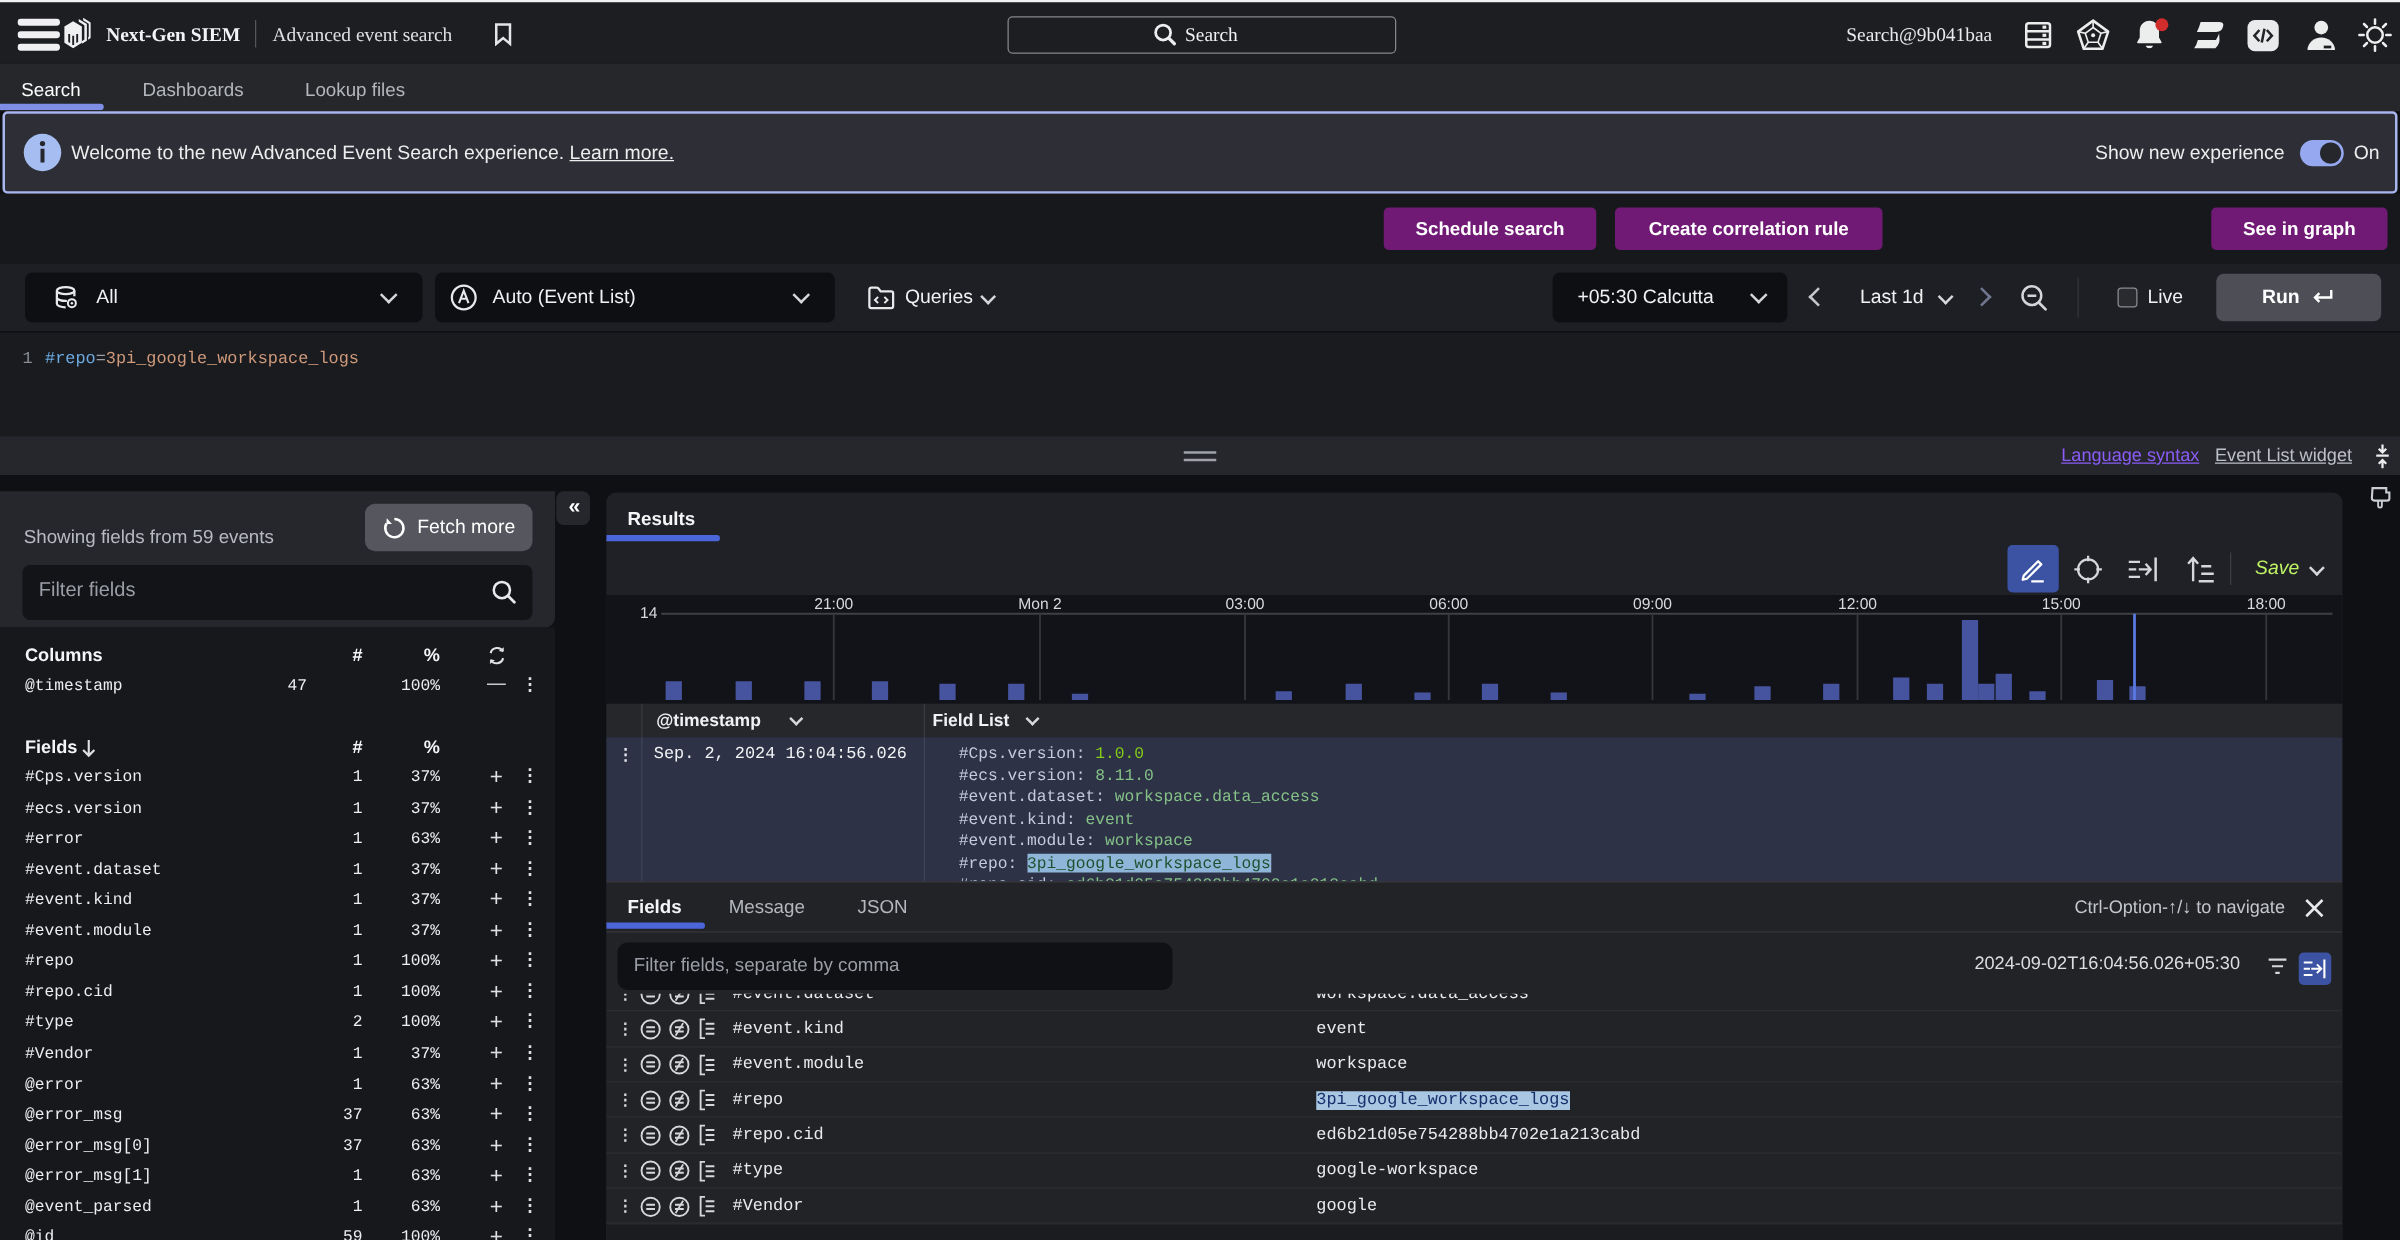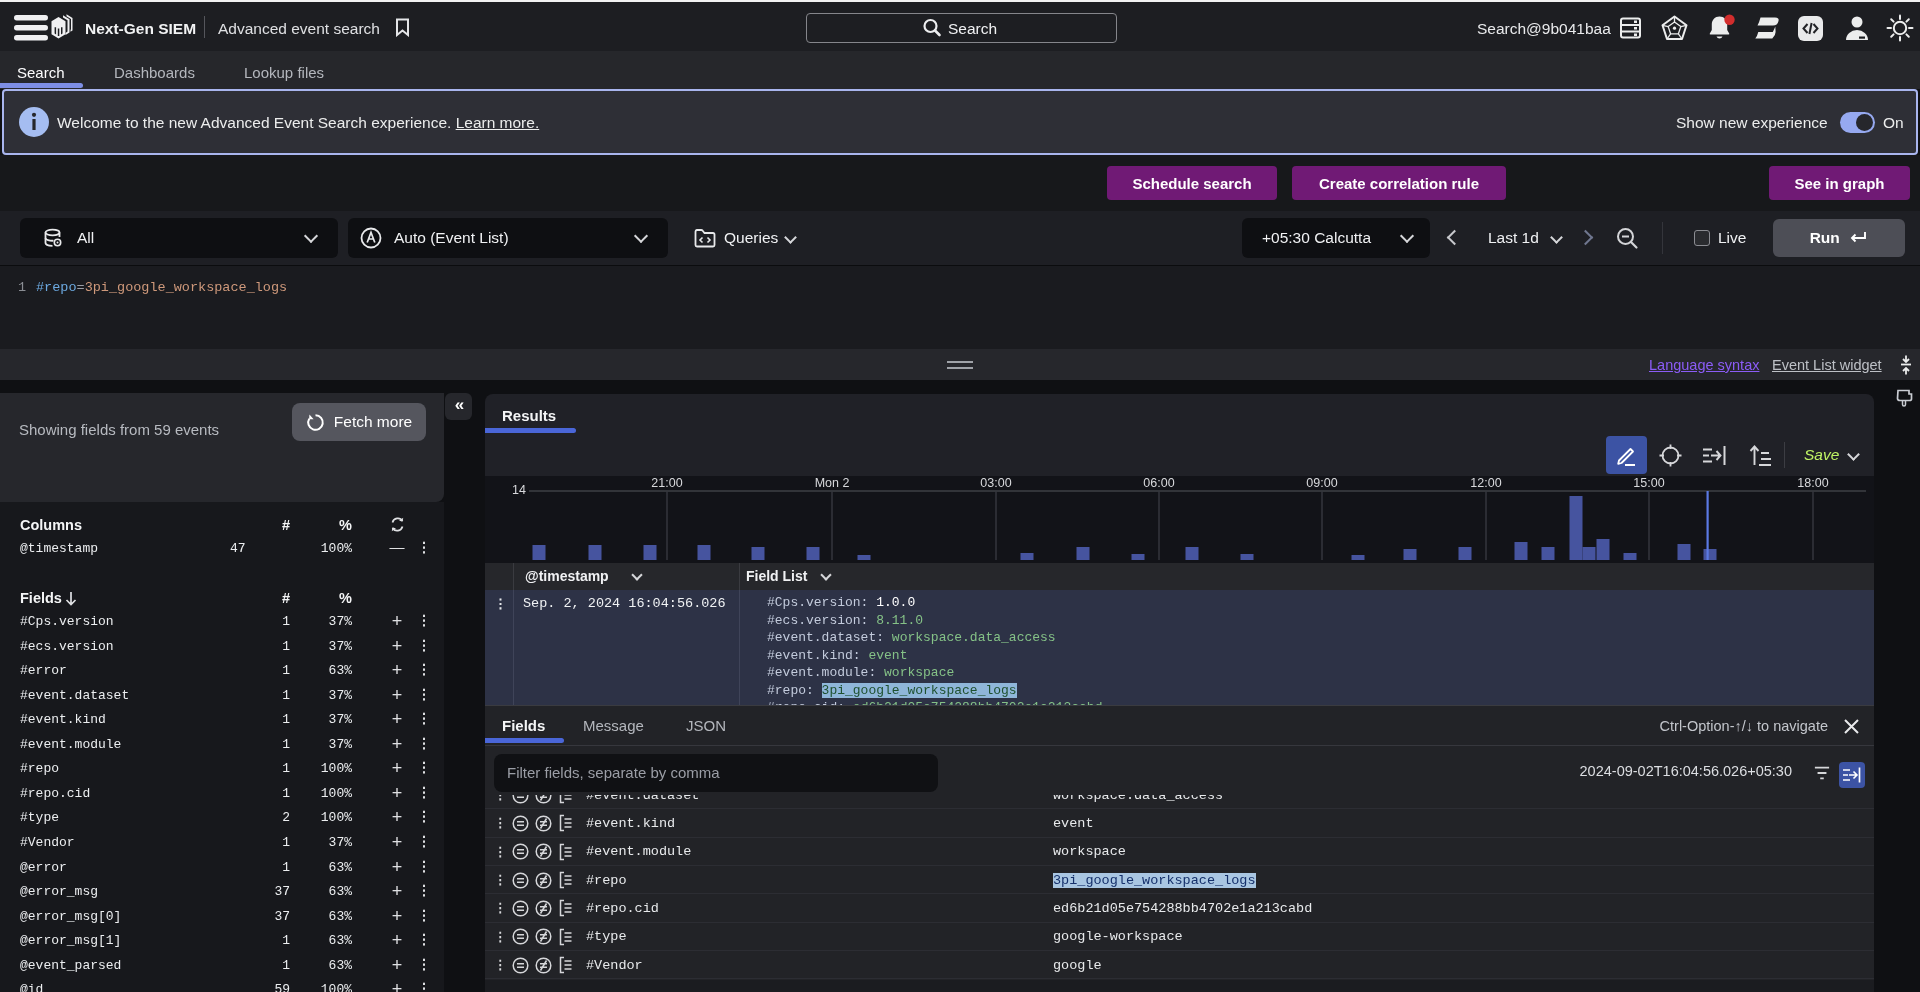--- a/index.html
+++ b/index.html
@@ -4,21 +4,21 @@
 <style>
   * { margin:0; padding:0; box-sizing:border-box; }
   html,body { width:1920px; height:992px; background:#0f1013; overflow:hidden; }
   body { font-family:"Liberation Sans", sans-serif; color:#e6e7ea; position:relative; }
   .abs { position:absolute; }
   .mono { font-family:"Liberation Mono", monospace; }
   svg { display:block; }
 
   
   #topline { left:0; top:0; width:1920px; height:2px; background:#f2f2f2; }
-  #topbar { left:0; top:2px; width:1920px; height:49px; background:#1d1e22; }
+  #topbar { left:0; top:2px; width:1920px; height:49px; background:#1d1e22;font-family:Liberation Serif, serif; }
   #tabsrow { left:0; top:51px; width:1920px; height:38px; background:#26272b; }
   #banner { left:2px; top:89px; width:1916px; height:66px; background:#2e2f36; border:2px solid #a9b5ee; border-radius:4px; }
   #btnzone { left:0; top:155px; width:1920px; height:56px; background:#17181b; }
   #qtoolbar { left:0; top:211px; width:1920px; height:54px; background:#1e1f24; }
   #editor { left:0; top:265px; width:1920px; height:84px; background:#1a1b1f; border-top:1px solid #0b0c0e; }
   #linksbar { left:0; top:349px; width:1920px; height:31px; background:#26272c; }
 
   .gbtn { background:#701a75; border-radius:4px; color:#fff; font-weight:bold; font-size:15px; display:flex; align-items:center; justify-content:center; }
   .ddbox { background:#0e0f12; border-radius:6px; display:flex; align-items:center; }
   .chev { width:10px; height:10px; border-right:2px solid #d6d7da; border-bottom:2px solid #d6d7da; transform:rotate(45deg); }
@@ -212,20 +212,27 @@
   <path d="M6.5 11.5 L6.5 15.5 Q6.5 17 8 17 Q9.5 17 9.5 15.5 L9.5 11.5" fill="none" stroke="#c9ccd2" stroke-width="1.5"></path>
 </svg>
 <div class="abs" id="sidepanel">
   <div class="abs" style="left:19px;top:28px;font-size:15px;color:#b7bac0;">Showing fields from 59 events</div>
   <div class="abs" style="left:292px;top:10px;width:134px;height:38px;background:#55565e;border-radius:8px;display:flex;align-items:center;justify-content:center;">
     <svg width="19" height="19" viewBox="0 0 19 19" style="margin-right:9px;">
       <path d="M9.5 2.2 a7.3 7.3 0 1 1 -6.3 3.6" fill="none" stroke="#fff" stroke-width="2"></path>
       <path d="M3.4 1.5 L3.1 6.2 L7.6 6.2 Z" fill="#fff"></path>
     </svg>
     <span style="font-size:15.5px;color:#fff;">Fetch more</span>
+  </div>
+  <div class="abs" style="left:18px;top:59px;width:408px;height:44px;background:#131418;border-radius:6px;">
+    <span class="abs" style="left:13px;top:12px;font-size:16px;color:#9b9ea6;">Filter fields</span>
+    <svg class="abs" style="right:12px;top:11px;" width="22" height="22" viewBox="0 0 22 22">
+      <circle cx="9.5" cy="9" r="6.5" fill="none" stroke="#e8e9eb" stroke-width="2"></circle>
+      <path d="M14.5 13.8 L19.5 18.8" stroke="#e8e9eb" stroke-width="2.2" stroke-linecap="round"></path>
+    </svg>
   </div>
 </div>
 <div class="abs" id="sidelist" style="overflow:hidden;">
   <div class="abs" style="left:20px;top:15px;font-size:14.5px;font-weight:bold;color:#f4f5f6;">Columns</div>
   <div class="abs" style="left:230px;top:15px;width:60px;text-align:right;font-size:14.5px;font-weight:bold;color:#f4f5f6;">#</div>
   <div class="abs" style="left:292px;top:15px;width:60px;text-align:right;font-size:14.5px;font-weight:bold;color:#f4f5f6;">%</div>
   <svg class="abs" style="left:389px;top:14px;" width="17" height="17" viewBox="0 0 17 17">
     <path d="M3.5 6.5 a5.5 5.5 0 0 1 10 -1.5" fill="none" stroke="#dfe0e3" stroke-width="1.7"></path>
     <path d="M14.2 1.8 L13.6 5.6 L10 4.8 Z" fill="#dfe0e3"></path>
     <path d="M13.5 10.5 a5.5 5.5 0 0 1 -10 1.5" fill="none" stroke="#dfe0e3" stroke-width="1.7"></path>
@@ -401,21 +408,21 @@
     <div class="abs" style="left:40px;top:5px;font-size:14px;font-weight:bold;color:#f0f1f3;">@timestamp</div>
     <span class="chev" style="position:absolute;left:148px;top:8px;width:8px;height:8px;"></span>
     <div class="abs" style="left:261px;top:5px;font-size:14px;font-weight:bold;color:#f0f1f3;">Field List</div>
     <span class="chev" style="position:absolute;left:337px;top:8px;width:8px;height:8px;"></span>
   </div>
   <div class="abs" id="evrow">
     <div class="abs" style="left:28px;top:0;width:1px;height:115px;background:#3f4459;"></div>
     <div class="abs" style="left:254px;top:0;width:1px;height:115px;background:#3f4459;"></div>
     <div class="abs" style="left:9px;top:6px;width:10px;text-align:center;font-size:13px;font-weight:bold;color:#e4e6ea;">⋮</div>
     <div class="abs mono" style="left:38px;top:6px;font-size:13.5px;color:#f0f2f4;">Sep. 2, 2024 16:04:56.026</div>
-    <div class="abs mono" style="left:282px;top:5.0px;font-size:13px;color:#c3cbdc;white-space:pre;">#Cps.version: <span style="color:#ffffff;">1.0.0</span></div>
+    <div class="abs mono" style="left:282px;top:5.0px;font-size:13px;color:#c3cbdc;white-space:pre;">#Cps.version: <span style="color:#84cc16;">1.0.0</span></div>
 <div class="abs mono" style="left:282px;top:22.5px;font-size:13px;color:#c3cbdc;white-space:pre;">#ecs.version: <span style="color:#85c287;">8.11.0</span></div>
 <div class="abs mono" style="left:282px;top:40.0px;font-size:13px;color:#c3cbdc;white-space:pre;">#event.dataset: <span style="color:#85c287;">workspace.data_access</span></div>
 <div class="abs mono" style="left:282px;top:57.5px;font-size:13px;color:#c3cbdc;white-space:pre;">#event.kind: <span style="color:#85c287;">event</span></div>
 <div class="abs mono" style="left:282px;top:75.0px;font-size:13px;color:#c3cbdc;white-space:pre;">#event.module: <span style="color:#85c287;">workspace</span></div>
 <div class="abs mono" style="left:282px;top:92.5px;font-size:13px;color:#c3cbdc;white-space:pre;">#repo: <span style="background:#8fb6d9;color:#1f5130;">3pi_google_workspace_logs</span></div>
 <div class="abs mono" style="left:282px;top:110.0px;font-size:13px;color:#c3cbdc;white-space:pre;">#repo.cid: <span style="color:#85c287;">ed6b21d05e754288bb4702e1a213cabd</span></div>
   </div>
   <div class="abs" id="fpanel">
     <div class="abs" style="left:17px;top:11px;font-size:15px;font-weight:bold;color:#f4f5f6;">Fields</div>
     <div class="abs" style="left:0;top:32px;width:79px;height:5px;background:#4a66d8;border-radius:0 3px 3px 0;"></div>

